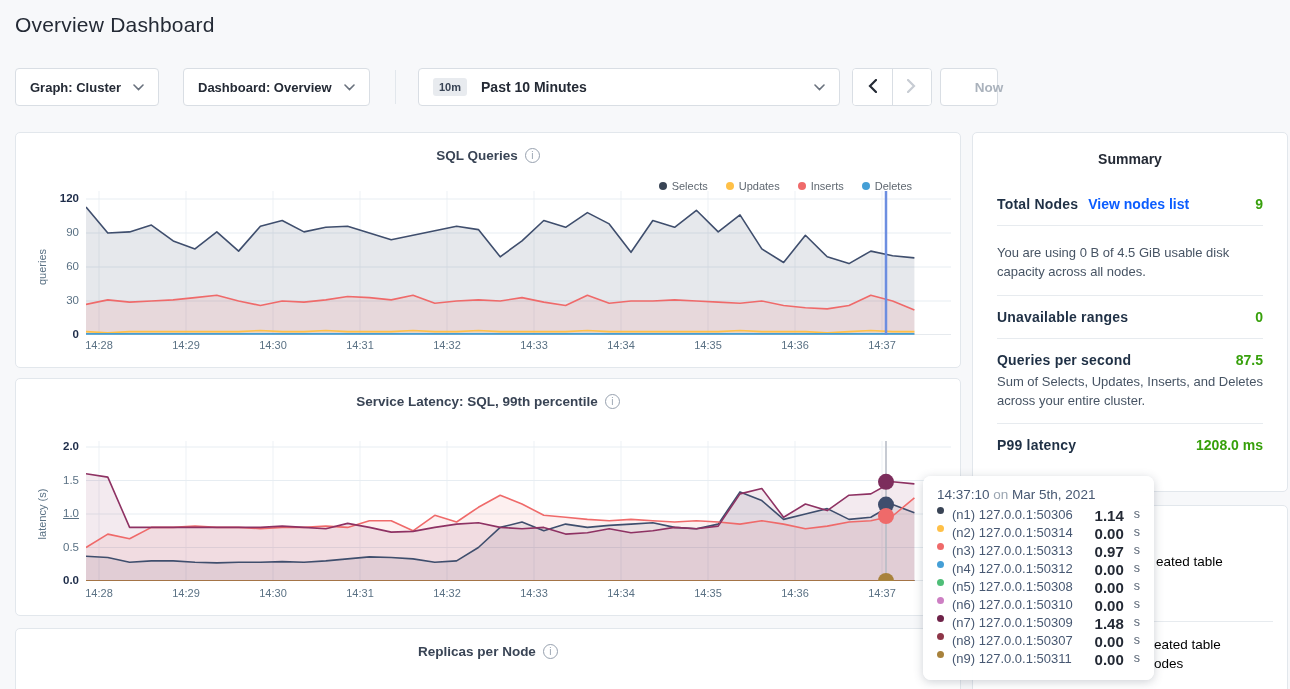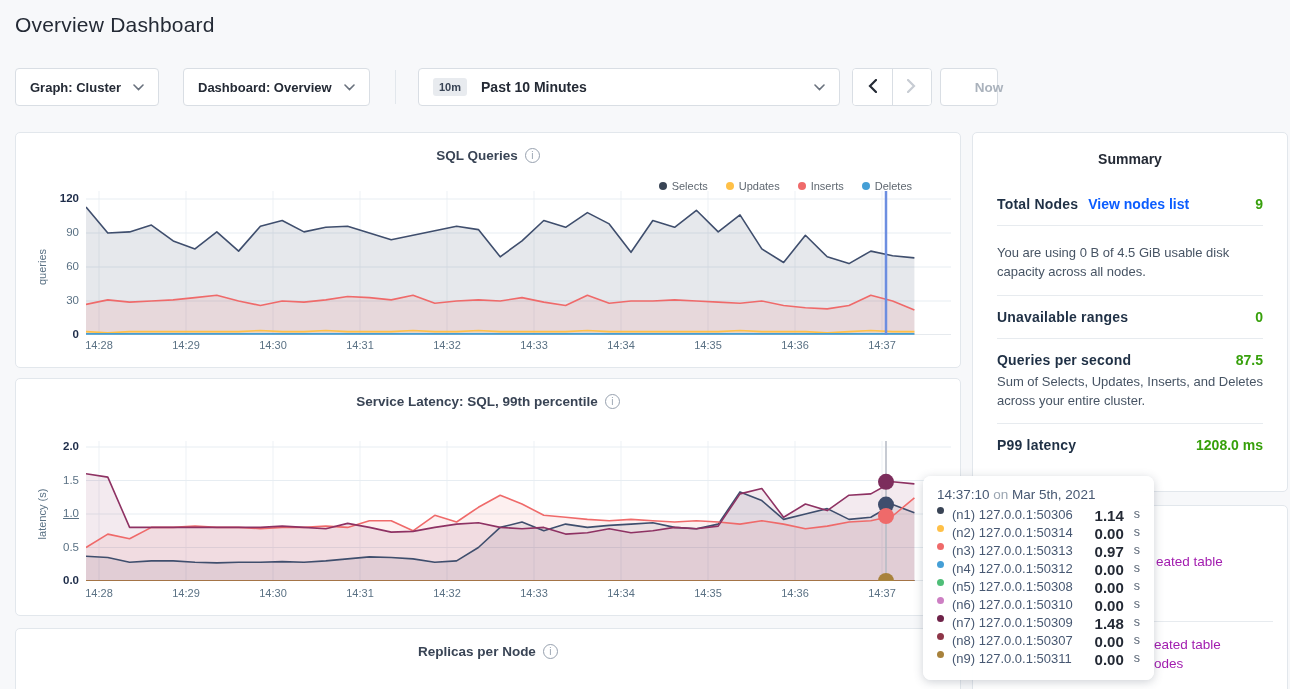--- a/index.html
+++ b/index.html
@@ -52,21 +52,21 @@
 
   .sum-title { text-align:center; font-size:14px; font-weight:bold; color:#242a35; padding-top:4px; margin-bottom:16px; }
   .sum-item { padding:13px 0; border-bottom:1px solid #e7ebef; }
   .sum-item:last-child { border-bottom:none; }
   .sum-row { display:flex; align-items:baseline; }
   .sum-label { font-size:14px; font-weight:bold; color:#1f3045; letter-spacing:0.2px; }
   .sum-link { font-size:14px; font-weight:bold; color:#0b5dff; margin-left:10px; cursor:pointer; }
   .sum-value { margin-left:auto; font-size:14px; font-weight:bold; color:#37a00b; }
   .sum-desc { margin-top:5px; font-size:13px; color:#475464; line-height:1.45; }
 
-  .ev-frag { position:absolute; font-size:13.5px; color:#a21caf; white-space:nowrap;text-align:right; }
+  .ev-frag { position:absolute; font-size:13.5px; color:#000000; white-space:nowrap;text-align:right; }
   .ev-divider { position:absolute; left:16px; width:284px; height:1px; background:#e7ebef; }
 
   #tooltip { position:absolute; left:923px; top:476px; width:231px; height:204px;
     background:rgba(255,255,255,0.97); border-radius:8px; z-index:10;
     box-shadow:0 2px 10px rgba(60,70,90,0.25); padding:11px 14px; }
   .tt-head { font-size:13.5px; margin-bottom:5px; }
   .tt-time, .tt-date { color:#475872; }
   .tt-on { color:#9aa5b1; }
   .tt-row { display:flex; align-items:flex-start; height:18px; gap:8px; }
   .tt-dot { width:7px; height:7px; border-radius:50%; flex:0 0 auto; }

